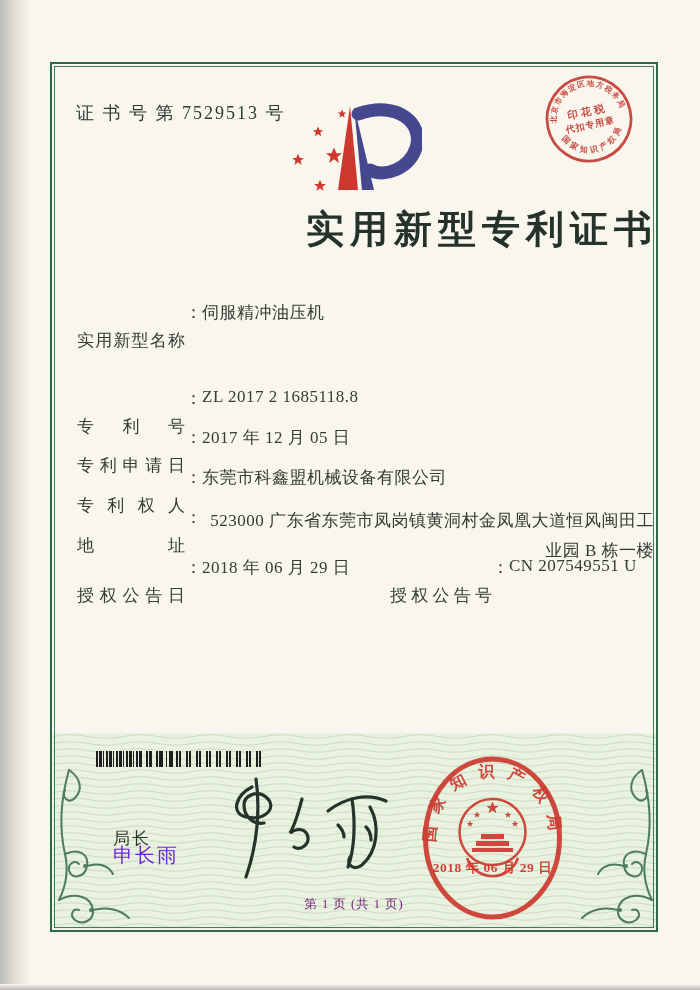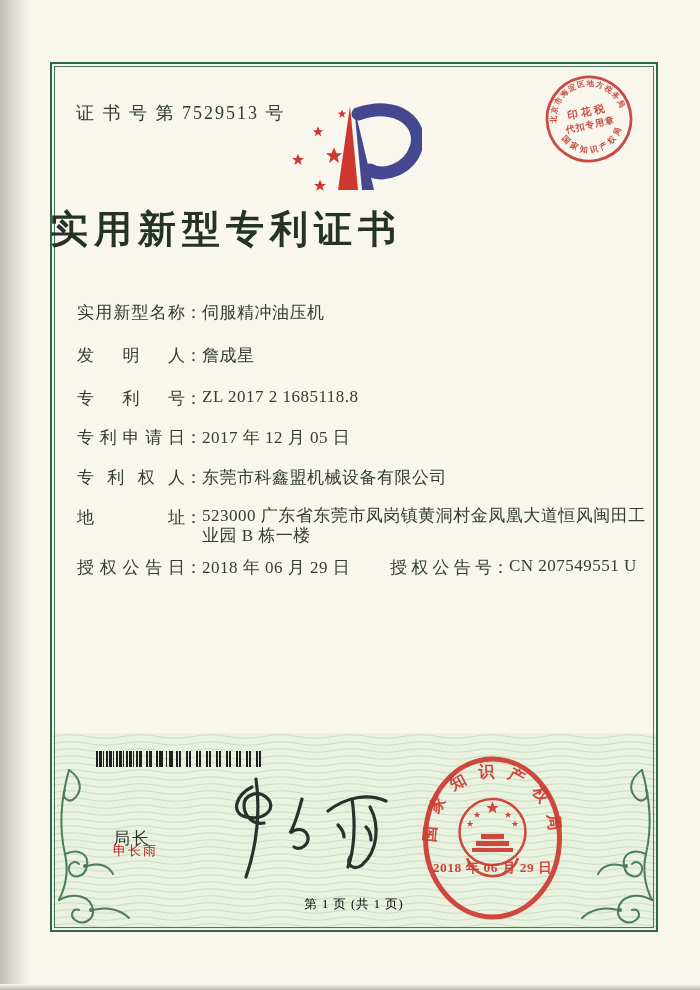--- a/index.html
+++ b/index.html
@@ -9,53 +9,53 @@
         background:linear-gradient(90deg,#bdbcb6,#dad8d1 40%,#efede6 80%,#f8f6ed);}
   .scan-edge-bottom{position:absolute;left:0;bottom:0;width:700px;height:6px;
         background:linear-gradient(#f8f6ed,#b9b7b1);}
   .frame{position:absolute;left:50px;top:62px;width:608px;height:870px;
         border:2px solid #2f6847;box-sizing:border-box;}
   .frame::before{content:"";position:absolute;inset:2px;border:1px solid #447a58;}
   .band{position:absolute;left:53px;top:733px;width:604px;height:196px;background:#e9f1df;}
   .band svg{display:block;}
   .cert-no{position:absolute;left:76px;top:101px;font-size:18px;letter-spacing:2px;color:#2e3b33;}
   .logo{position:absolute;left:282px;top:98px;}
-  .title{position:absolute;left:50px;top:204px;width:608px;text-align:left;
+  .title{position:absolute;left:50px;top:204px;width:608px;text-align:right;
         font-size:38px;font-weight:bold;letter-spacing:6px;color:#24322a;}
   .frow{position:absolute;left:77px;font-size:17px;color:#333d35;white-space:nowrap;}
-  .flabel{display:inline-block;width:108px;text-align:justify;text-align-last:justify;vertical-align:top;}
+  .flabel{display:inline-block;width:108px;text-align:justify;text-align-last:justify;vertical-align:top;margin-top:28px;}
   .colon{display:inline-block;vertical-align:top;}
   .fvalue{display:inline-block;vertical-align:top;letter-spacing:.5px;}
-  .fvalue.address{width:452px;white-space:normal;line-height:20px;}
+  .fvalue.address{width:452px;white-space:normal;line-height:30px;text-align:right;}
   .grant-right{position:absolute;left:313px;top:0;}
   .grant-right .flabel{width:102px;}
   .paras{position:absolute;left:72px;top:579px;width:568px;font-size:15.5px;line-height:20.5px;
         color:#454e44;text-align:justify;}
   .paras p{margin:0;text-indent:2em;}
   .barcode{position:absolute;left:96px;top:751px;width:170px;height:16px;
         background:repeating-linear-gradient(90deg,#1e1e1e 0 1.5px,transparent 1.5px 3px,
           #1e1e1e 3px 5.5px,transparent 5.5px 6.5px,#1e1e1e 6.5px 7.5px,transparent 7.5px 10px);}
   .officer-title{position:absolute;left:113px;top:811px;font-size:17px;color:#2c352d;letter-spacing:2px;
         font-family:"Liberation Sans","DejaVu Sans",sans-serif;margin-top:16px;}
-  .officer-name{position:absolute;left:113px;top:842px;font-size:13px;color:#b91c1c;letter-spacing:2px;
+  .officer-name{position:absolute;left:113px;top:842px;font-size:20px;color:#6d28d9;letter-spacing:2px;
         font-family:"Liberation Sans","DejaVu Sans",sans-serif;}
   .signature{position:absolute;left:200px;top:773px;}
   .seal{position:absolute;left:420px;top:756px;}
   .seal-arc-text{font-size:16px;letter-spacing:12px;fill:#cc3a30;opacity:.92;font-weight:bold;}
   .seal-date{font-size:13.5px;font-weight:bold;fill:#cc3a30;opacity:.95;text-anchor:middle;letter-spacing:.5px;}
   .tax-stamp{position:absolute;left:542px;top:72px;transform:rotate(-12deg);opacity:.9;}
   .tax-top{font-size:7.5px;letter-spacing:1.4px;fill:#c43a32;font-weight:bold;}
   .tax-bot{font-size:8px;letter-spacing:3px;fill:#c43a32;font-weight:bold;}
   .tax-c1{font-size:10.5px;letter-spacing:3px;fill:#c43a32;font-weight:bold;text-anchor:middle;}
   .tax-c2{font-size:9px;letter-spacing:1px;fill:#c43a32;font-weight:bold;text-anchor:middle;}
   .flourish{position:absolute;}
   .fl-left{left:55px;top:768px;}
   .fl-right{left:536px;top:768px;transform:scaleX(-1);}
   .footer{position:absolute;left:50px;top:896px;width:608px;text-align:center;
-        font-size:12.5px;color:#000000;letter-spacing:1px;}
+        font-size:12.5px;color:#701a75;letter-spacing:1px;}
 </style>
 </head>
 <body>
 
 <div class="page">
   <div class="scan-edge-left"></div>
   <div class="scan-edge-bottom"></div>
 
   <div class="band">
     <svg width="604" height="196">
@@ -124,23 +124,20 @@
     <text class="tax-top"><textPath href="#taxTop" startOffset="50%" text-anchor="middle">北京市海淀区地方税务局</textPath></text>
     <text class="tax-bot"><textPath href="#taxBot" startOffset="50%" text-anchor="middle">国家知识产权局</textPath></text>
     <text class="tax-c1" x="47" y="43">印花税</text>
     <text class="tax-c2" x="47" y="56">代扣专用章</text>
   </svg>
 
   <div class="title">实用新型专利证书</div>
 
   <div class="frow" style="top:301px">
     <span class="flabel">实用新型名称</span><span class="colon">：</span><span class="fvalue">伺服精冲油压机</span>
-  </div>
-  <div class="frow" style="top:344px">
-    <span class="flabel">发明人</span><span class="colon">：</span><span class="fvalue">詹成星</span>
   </div>
   <div class="frow" style="top:387px">
     <span class="flabel">专利号</span><span class="colon">：</span><span class="fvalue">ZL 2017 2 1685118.8</span>
   </div>
   <div class="frow" style="top:426px">
     <span class="flabel">专利申请日</span><span class="colon">：</span><span class="fvalue">2017 年 12 月 05 日</span>
   </div>
   <div class="frow" style="top:466px">
     <span class="flabel">专利权人</span><span class="colon">：</span><span class="fvalue">东莞市科鑫盟机械设备有限公司</span>
   </div>

